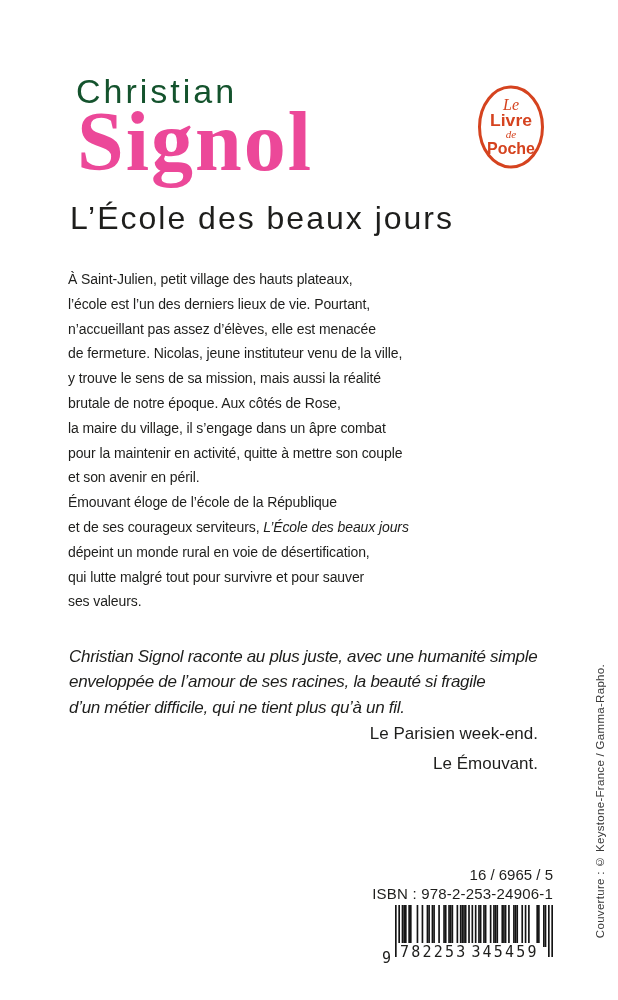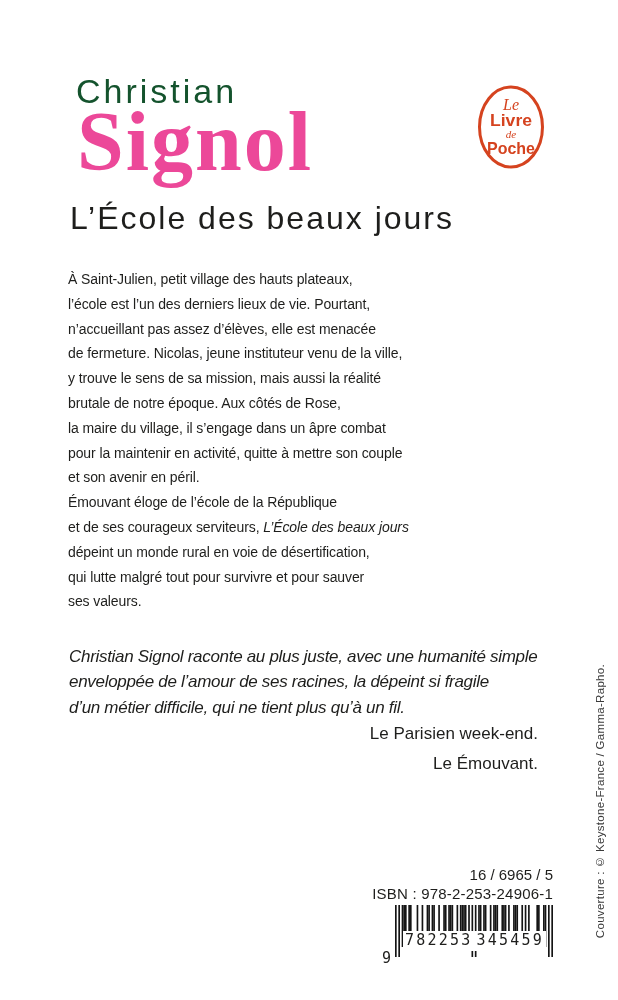--- a/index.html
+++ b/index.html
@@ -52,22 +52,22 @@
     font-size:15px;line-height:18px;text-align:right;letter-spacing:0.2px;
   }
   .barcode{position:absolute;left:382px;top:905px;width:172px;height:64px;}
   .barcode svg{position:absolute;left:13px;top:0;}
   .barcode svg rect{fill:#141414;}
   .bc-lead{
     position:absolute;left:0;top:46px;
     font-family:"DejaVu Sans Mono",monospace;font-size:15px;line-height:1;
   }
   .bc-digits{
-    position:absolute;left:16px;right:3px;top:26px;
-    display:flex;justify-content:center;
+    position:absolute;left:16px;right:3px;top:38px;
+    display:flex;justify-content:flex-start;
   }
   .bc-digits span{
     background:#ffffff;padding:0 2px;
     font-family:"DejaVu Sans Mono",monospace;font-size:15px;line-height:1.3;
     letter-spacing:2.2px;
   }
   .cover-credit{
     position:absolute;right:12px;bottom:62px;
     writing-mode:vertical-rl;transform:rotate(180deg);
     font-size:11.5px;letter-spacing:0.3px;color:#3a3a3a;
@@ -104,21 +104,21 @@
 pour la maintenir en activité, quitte à mettre son couple
 et son avenir en péril.
 Émouvant éloge de l’école de la République
 et de ses courageux serviteurs, </span><i>L’École des beaux jours</i><span>
 dépeint un monde rural en voie de désertification,
 qui lutte malgré tout pour survivre et pour sauver
 ses valeurs.</span></p>
 
 <div class="review-block rb1">
     <p class="review-quote">Christian Signol raconte au plus juste, avec une humanité simple
-enveloppée de l’amour de ses racines, la dépeint si fragile
+enveloppée de l’amour de ses racines, la beauté si fragile
 d’un métier difficile, qui ne tient plus qu’à un fil.</p>
     <p class="review-source">Le Parisien week-end.</p>
   </div>
 
 <div class="review-block rb2">
     <p class="review-source">Le Émouvant.</p>
   </div>
 
 <div class="print-code">16 / 6965 / 5</div>
 <div class="isbn">ISBN : 978-2-253-24906-1</div>

